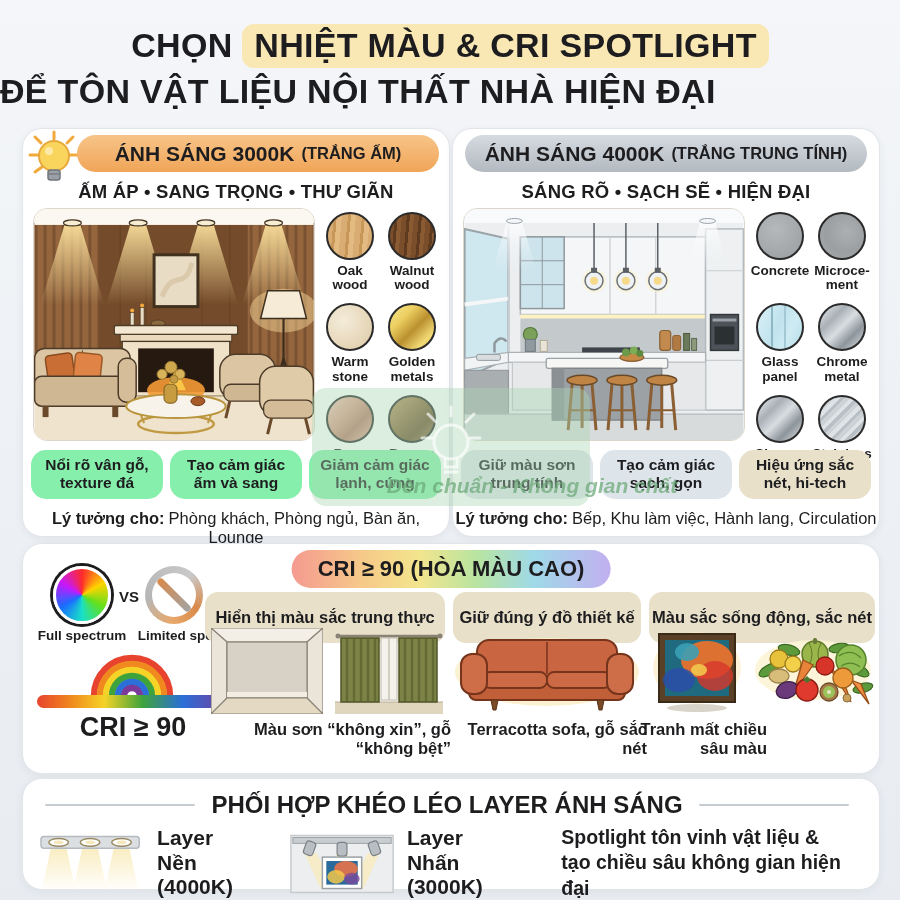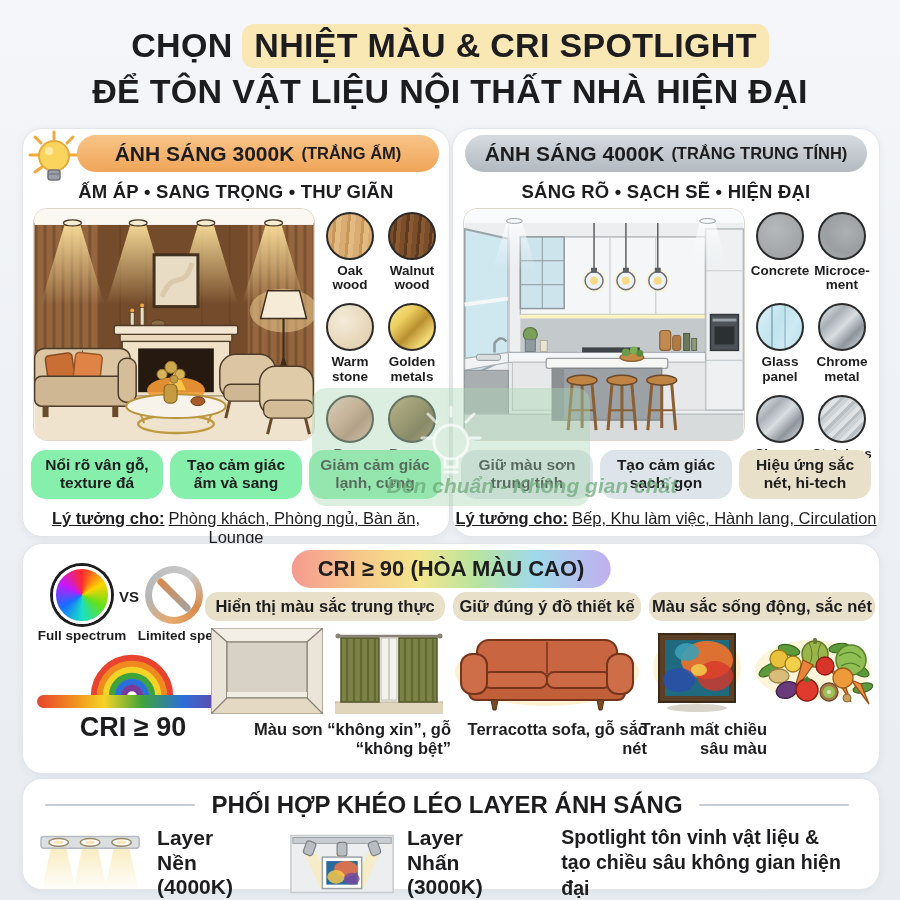--- a/index.html
+++ b/index.html
@@ -4,21 +4,21 @@
 <style>
   html,body{margin:0;padding:0;background:#dfe3e9;}
   .stage{position:relative;width:900px;height:900px;overflow:hidden;
     background:linear-gradient(180deg,#f4f6f9 0%,#edf0f4 55%,#e8ecf1 100%);
     font-family:"Liberation Sans",sans-serif;color:#1d1d1f;}
   .panel{position:absolute;background:#fff;border:1px solid #e2e5e9;border-radius:20px;
     box-shadow:0 2px 8px rgba(40,50,70,.06);}
   
   .t1{position:absolute;top:26px;left:0;width:900px;text-align:center;font-size:34px;font-weight:800;letter-spacing:.3px;}
   .t1 .hl{background:#f9e7b4;border-radius:12px;padding:2px 12px 4px;}
-  .t2{position:absolute;top:72px;left:0;width:900px;text-align:center;font-size:34px;font-weight:800;letter-spacing:.3px;}
+  .t2{position:absolute;top:72px;left:0;width:900px;font-size:34px;font-weight:800;letter-spacing:.3px;}
   
   .pill{position:absolute;top:6px;height:37px;border-radius:20px;display:flex;align-items:center;justify-content:center;gap:7px;font-weight:800;font-size:21px;}
   .pill .paren{font-size:16.5px;font-weight:700;}
   .pill-warm{left:54px;right:10px;background:linear-gradient(180deg,#f7c488,#f0a558);}
   .pill-neutral{left:12px;right:12px;background:linear-gradient(180deg,#d6dbe0,#b2b9c0);}
   .subtitle{position:absolute;top:52px;left:0;right:0;text-align:center;font-weight:800;font-size:18.5px;letter-spacing:.2px;}
   .bulbicon{position:absolute;left:2px;top:0px;width:58px;height:62px;}
   .room{position:absolute;left:10px;top:79px;width:280px;height:231px;border-radius:14px;overflow:hidden;border:1px solid #ddd6cb;}
   
   .swatches{position:absolute;left:296px;top:83px;width:124px;display:grid;grid-template-columns:62px 62px;row-gap:11px;text-align:center;}
@@ -37,39 +37,39 @@
             linear-gradient(#a5c9d4,#a5c9d4) 62% 0/2px 100% no-repeat,
             linear-gradient(115deg,#dcf1f7 0%,#c0e3ed 45%,#cfebf3 70%,#b5dde9 100%);}
   .sw-chrome{background:linear-gradient(135deg,#eceff1 0%,#a9b0b6 30%,#d8dde0 50%,#8d959c 72%,#e0e4e7 100%);}
   .sw-steel{background:repeating-linear-gradient(135deg,#dfe3e6 0 4px,#b9c0c5 4px 7px,#cdd2d6 7px 11px);}
   
   .tags{position:absolute;left:8px;right:8px;top:321px;display:flex;gap:7px;}
   .tag{flex:1;border-radius:15px;padding:6px 4px;text-align:center;font-weight:700;font-size:15.5px;line-height:1.18;display:flex;align-items:center;justify-content:center;}
   .tag-warm{background:#86efac;}
   .tag-neutral{background:#dde4ea;}
   .tag-beige{background:#e9e0ca;}
-  .ideal{position:absolute;left:0;right:0;top:380px;text-align:center;font-size:16.5px;text-decoration:underline;}
+  .ideal{position:absolute;left:0;right:0;top:380px;text-align:center;font-size:16.5px;}
   .ideal b{font-weight:800;}
   .ideal .rest{margin-left:4px;}
   
   .cri-pill{position:absolute;left:50%;transform:translateX(-50%);top:6px;height:38px;padding:0 26px;border-radius:21px;display:flex;align-items:center;font-size:22px;font-weight:800;white-space:nowrap;
     background:linear-gradient(90deg,#f59a90,#f6c989 22%,#f3e58e 40%,#b8e4a0 58%,#9fd9e8 76%,#c2aff0 100%);}
   .wheel{position:absolute;left:30px;top:22px;width:58px;height:58px;border-radius:50%;border:3px solid #fff;box-shadow:0 0 0 3px #1d1d1f;box-sizing:border-box;
     background:conic-gradient(#ff2a2a,#ffd400,#62e01e,#18e0c8,#1a6cff,#c518ff,#ff2a2a);}
   .vs{position:absolute;left:92px;top:44px;width:28px;text-align:center;font-weight:800;font-size:15px;}
   .limited{position:absolute;left:122px;top:22px;width:58px;height:58px;border-radius:50%;box-sizing:border-box;
     background:conic-gradient(from 40deg,#c9c9c9,#d98a4a 22%,#e8a86a 40%,#b6b6b6 62%,#c9c9c9);}
   .limited::after{content:"";position:absolute;inset:7px;background:#fff;border-radius:50%;}
   .limited .slash{position:absolute;left:50%;top:50%;width:44px;height:7px;border-radius:4px;z-index:2;
     transform:translate(-50%,-50%) rotate(45deg);background:linear-gradient(90deg,#d98a4a,#a3a3a3);}
   .speclabel{position:absolute;top:85px;text-align:center;font-weight:800;font-size:13.5px;line-height:1.05;}
   .rainbowbar{position:absolute;left:14px;top:151px;width:192px;height:13px;border-radius:7px;
     background:linear-gradient(90deg,#e8432e,#f08a1e 18%,#f5d327 35%,#3fa33c 55%,#2b6fd8 76%,#7a3a9a 100%);}
   .cribadge{position:absolute;left:0;top:168px;width:220px;text-align:center;font-size:27px;font-weight:800;}
-  .ctag{position:absolute;top:48px;border-radius:13px;background:#e9e0ca;text-align:center;font-weight:700;font-size:16.5px;padding:5px 0;white-space:nowrap;}
+  .ctag{position:absolute;top:48px;border-radius:13px;background:#e9e0ca;text-align:center;font-weight:700;font-size:16.5px;padding:16px 0;white-space:nowrap;}
   .caption{position:absolute;top:176px;text-align:right;font-weight:700;font-size:16.5px;line-height:1.18;}
   .cimg{position:absolute;}
   
   .f-titlerow{position:absolute;top:12px;left:0;right:8px;display:flex;align-items:center;justify-content:center;gap:16px;}
   .f-line{height:2px;width:150px;background:#c7ccd2;border-radius:1px;}
   .f-title{font-size:24px;font-weight:800;white-space:nowrap;}
   .f-row{position:absolute;top:46px;left:16px;right:10px;display:flex;align-items:center;}
   .f-label{font-size:21px;font-weight:700;line-height:1.18;margin-left:10px;}
   .f-note{font-size:19.5px;font-weight:700;line-height:1.3;margin-left:42px;}
   

